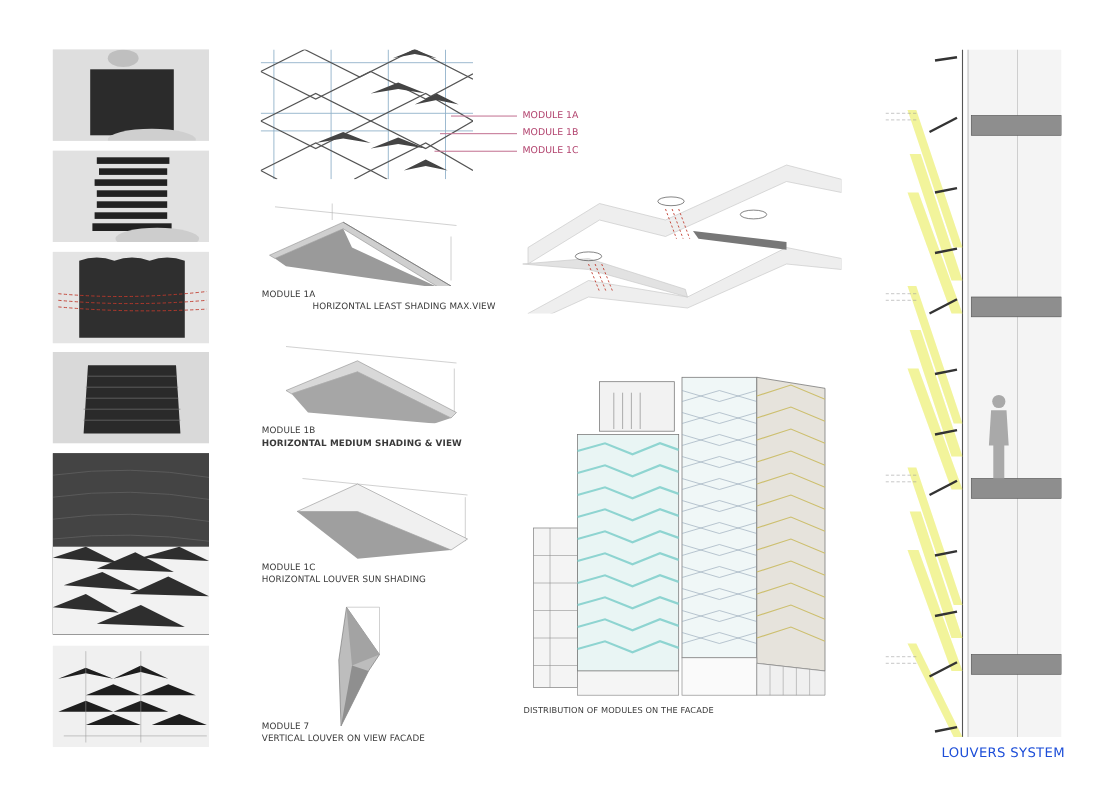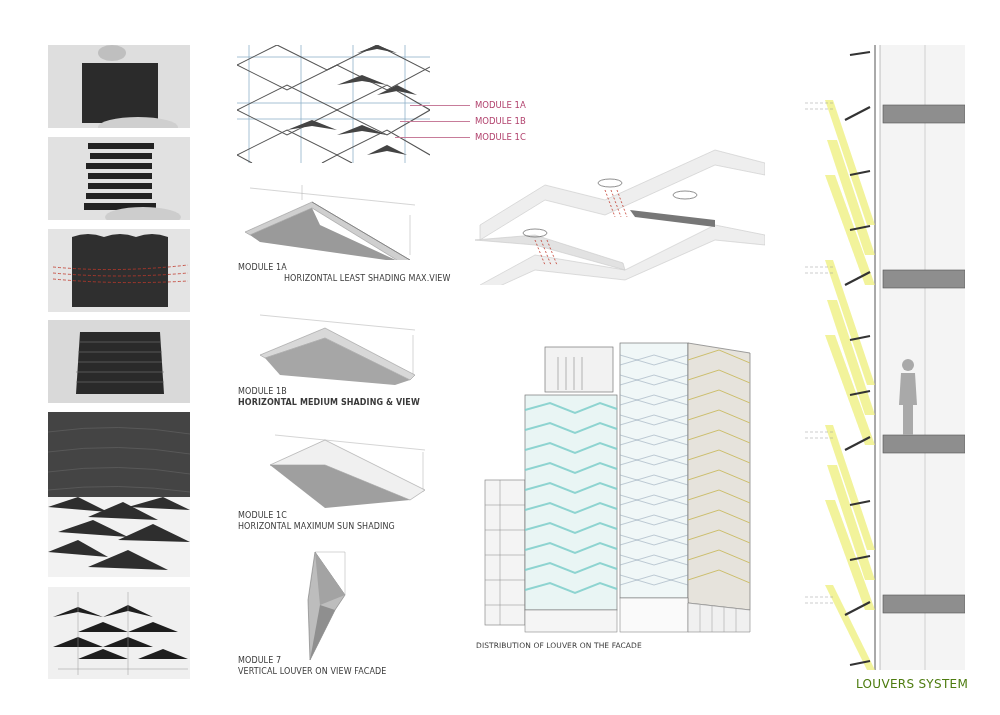--- a/index.html
+++ b/index.html
@@ -2,21 +2,21 @@
 <html><head>
 <meta charset="utf-8">
 <style>
   html, body { margin:0; padding:0; }
   body { width:1000px; height:715px; background:#ffffff; position:relative; overflow:hidden; font-family:"DejaVu Sans", sans-serif; color:#3a3a3a; }
   .abs { position:absolute; }
   .photo { position:absolute; left:48px; width:142px; background:#d9d9d9; overflow:hidden; }
   .caption { position:absolute; font-size:8px; line-height:11px; color:#3a3a3a; letter-spacing:0.1px; white-space:nowrap; }
   .pink-label { position:absolute; font-size:8.5px; color:#b2436e; white-space:nowrap; }
   .pink-line { position:absolute; height:1px; background:#c77c9a; }
-  .louver-title { position:absolute; font-size:12px; color:#4d7c0f; letter-spacing:0.3px; white-space:nowrap; }
+  .louver-title { position:absolute; font-size:12px; color:#1d4ed8; letter-spacing:0.3px; white-space:nowrap; }
   svg { display:block; }
 </style>
 </head>
 <body>
 
 <div class="photo" style="top:45px;height:83px;background:#dcdcdc;">
   <svg width="142" height="83">
     <rect width="142" height="83" fill="#dedede"></rect>
     <rect x="34" y="18" width="76" height="60" fill="#2b2b2b"></rect>
     <ellipse cx="64" cy="8" rx="14" ry="8" fill="#bfbfbf"></ellipse>
@@ -173,21 +173,21 @@
   <svg width="170" height="80">
     <g stroke="#aaa" stroke-width="0.5" fill="none">
         <path d="M10 5 L160 20"></path>
         <path d="M158 22 L158 62"></path>
       </g>
     <path d="M5 35 L60 10 L160 60 L145 70 L60 35 Z" fill="#f0f0f0" stroke="#888" stroke-width="0.5"></path>
     <path d="M5 35 L60 35 L145 70 L60 78 Z" fill="#9f9f9f"></path>
   </svg>
 </div>
 <div class="caption" style="left:238px;top:510px;">MODULE 1C</div>
-<div class="caption" style="left:238px;top:521px;">HORIZONTAL MAXIMUM SUN SHADING</div>
+<div class="caption" style="left:238px;top:521px;">HORIZONTAL LOUVER SUN SHADING</div>
 
 <div class="abs" style="left:300px;top:550px;width:70px;height:110px;">
   <svg width="70" height="110">
     <g stroke="#aaa" stroke-width="0.5" fill="none">
         <path d="M15 2 L45 2"></path>
         <path d="M45 2 L45 45"></path>
       </g>
     <path d="M15 2 L45 45 L35 60 L10 110 L8 50 Z" fill="#bdbdbd" stroke="#777" stroke-width="0.6"></path>
     <path d="M15 2 L20 55 L45 45 Z" fill="#a3a3a3"></path>
     <path d="M20 55 L35 60 L10 110 Z" fill="#8f8f8f"></path>
@@ -303,21 +303,21 @@
     <rect x="140" y="263" width="68" height="34" fill="#fafafa" stroke="#888" stroke-width="0.6"></rect>
     <path d="M208 268 L270 275 L270 297 L208 297 Z" fill="#f0f0f0" stroke="#888" stroke-width="0.6"></path>
     <g stroke="#999" stroke-width="0.5">
         <line x1="220" y1="270" x2="220" y2="297"></line>
         <line x1="232" y1="271" x2="232" y2="297"></line>
         <line x1="244" y1="272" x2="244" y2="297"></line>
         <line x1="256" y1="273" x2="256" y2="297"></line>
       </g>
   </svg>
 </div>
-<div class="caption" style="left:476px;top:640px;font-size:7.5px;">DISTRIBUTION OF LOUVER ON THE FACADE</div>
+<div class="caption" style="left:476px;top:640px;font-size:7.5px;">DISTRIBUTION OF MODULES ON THE FACADE</div>
 
 <div class="abs" style="left:805px;top:45px;width:160px;height:625px;">
   <svg width="160" height="625">
     <rect x="75" y="0" width="85" height="625" fill="#f4f4f4"></rect>
     <line x1="70" y1="0" x2="70" y2="625" stroke="#555" stroke-width="1"></line>
     <line x1="75" y1="0" x2="75" y2="625" stroke="#999" stroke-width="0.6"></line>
     <line x1="120" y1="0" x2="120" y2="625" stroke="#bbb" stroke-width="0.6"></line>
 
     <g fill="#8e8e8e" stroke="#555" stroke-width="0.6">
       <rect x="78" y="60" width="82" height="18"></rect>

